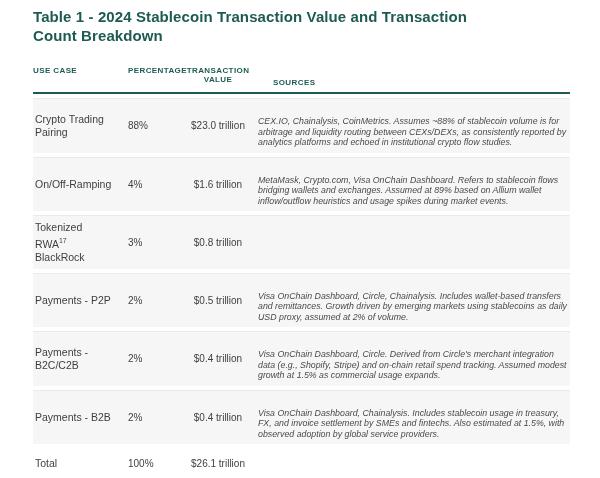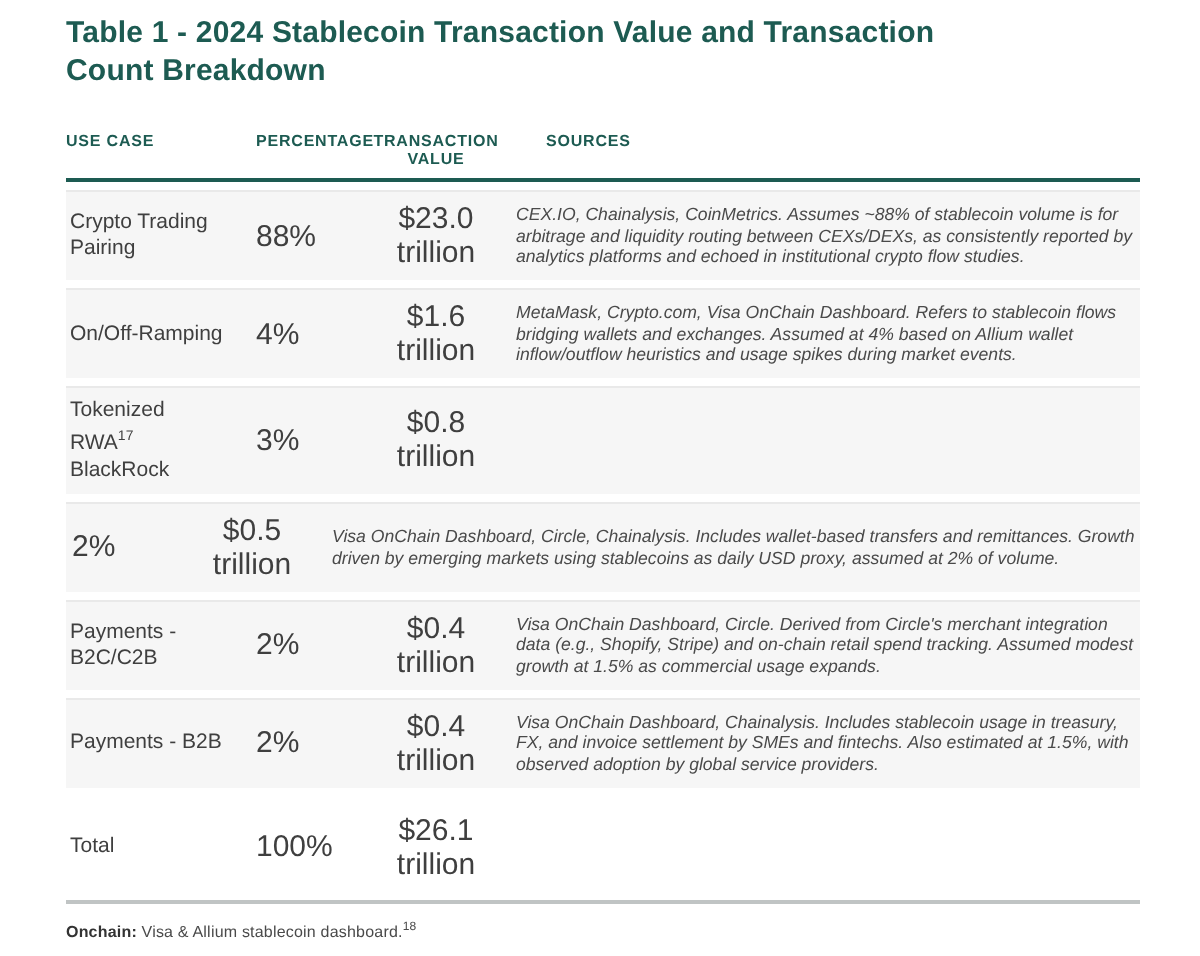--- a/index.html
+++ b/index.html
@@ -30,39 +30,39 @@
   .thead .col {
     color: #1d5b52;
     font-size: 8px;
     font-weight: bold;
     letter-spacing: 0.4px;
   }
 
   .col.c1 { width: 92px; flex: none; padding-right: 12px; }
   .col.c2 { width: 55px; flex: none; padding-left: 3px; }
   .col.c3 { width: 70px; flex: none; padding-left: 6px; text-align: center; }
-  .col.c4 { flex: 1; padding-left: 23px; }
+  .col.c4 { flex: 1; padding-left: 23px; margin-top: 12px; }
 
   .tbody .trow {
     display: flex;
     align-items: center;
     background: #f6f6f6;
     border-top: 1px solid #e9e9e9;
     margin-top: 4px;
     padding: 5px 0;
   }
   .trow .c1 {
     font-size: 10.5px;
     color: #3f3f3f;
     line-height: 13px;
     padding-left: 2px;
   }
   .trow .c1 sup { font-size: 7px; }
   .trow .c2, .trow .c3 {
-    font-size: 15px;
+    font-size: 10px;
     color: #3f3f3f;
   }
   .trow .c4 {
     font-size: 8.8px;
     line-height: 10.5px;
     color: #4a4a4a;
     padding-left: 8px;
     padding-right: 2px;
     font-style: italic;
   }
@@ -103,30 +103,31 @@
     <div class="col c1"><span>Crypto Trading Pairing</span></div>
     <div class="col c2">88%</div>
     <div class="col c3">$23.0 trillion</div>
     <div class="col c4">CEX.IO, Chainalysis, CoinMetrics. Assumes ~88% of stablecoin volume is for arbitrage and liquidity routing between CEXs/DEXs, as consistently reported by analytics platforms and echoed in institutional crypto flow studies.</div>
   </div>
 
   <div class="trow">
     <div class="col c1"><span>On/Off-Ramping</span></div>
     <div class="col c2">4%</div>
     <div class="col c3">$1.6 trillion</div>
-    <div class="col c4">MetaMask, Crypto.com, Visa OnChain Dashboard. Refers to stablecoin flows bridging wallets and exchanges. Assumed at 4% based on Allium wallet inflow/outflow heuristics and usage spikes during market events.</div>
+    <div class="col c4">MetaMask, Crypto.com, Visa OnChain Dashboard. Refers to stablecoin flows bridging wallets and exchanges. Assumed at 89% based on Allium wallet inflow/outflow heuristics and usage spikes during market events.</div>
   </div>
 
   <div class="trow">
     <div class="col c1"><span>Tokenized RWA</span><sup>17</sup><span> BlackRock</span></div>
     <div class="col c2">3%</div>
     <div class="col c3">$0.8 trillion</div>
   </div>
 
   <div class="trow">
+    <div class="col c1"><span>Payments - P2P</span></div>
     <div class="col c2">2%</div>
     <div class="col c3">$0.5 trillion</div>
     <div class="col c4">Visa OnChain Dashboard, Circle, Chainalysis. Includes wallet-based transfers and remittances. Growth driven by emerging markets using stablecoins as daily USD proxy, assumed at 2% of volume.</div>
   </div>
 
   <div class="trow">
     <div class="col c1"><span>Payments - B2C/C2B</span></div>
     <div class="col c2">2%</div>
     <div class="col c3">$0.4 trillion</div>
     <div class="col c4">Visa OnChain Dashboard, Circle. Derived from Circle's merchant integration data (e.g., Shopify, Stripe) and on-chain retail spend tracking. Assumed modest growth at 1.5% as commercial usage expands.</div>

